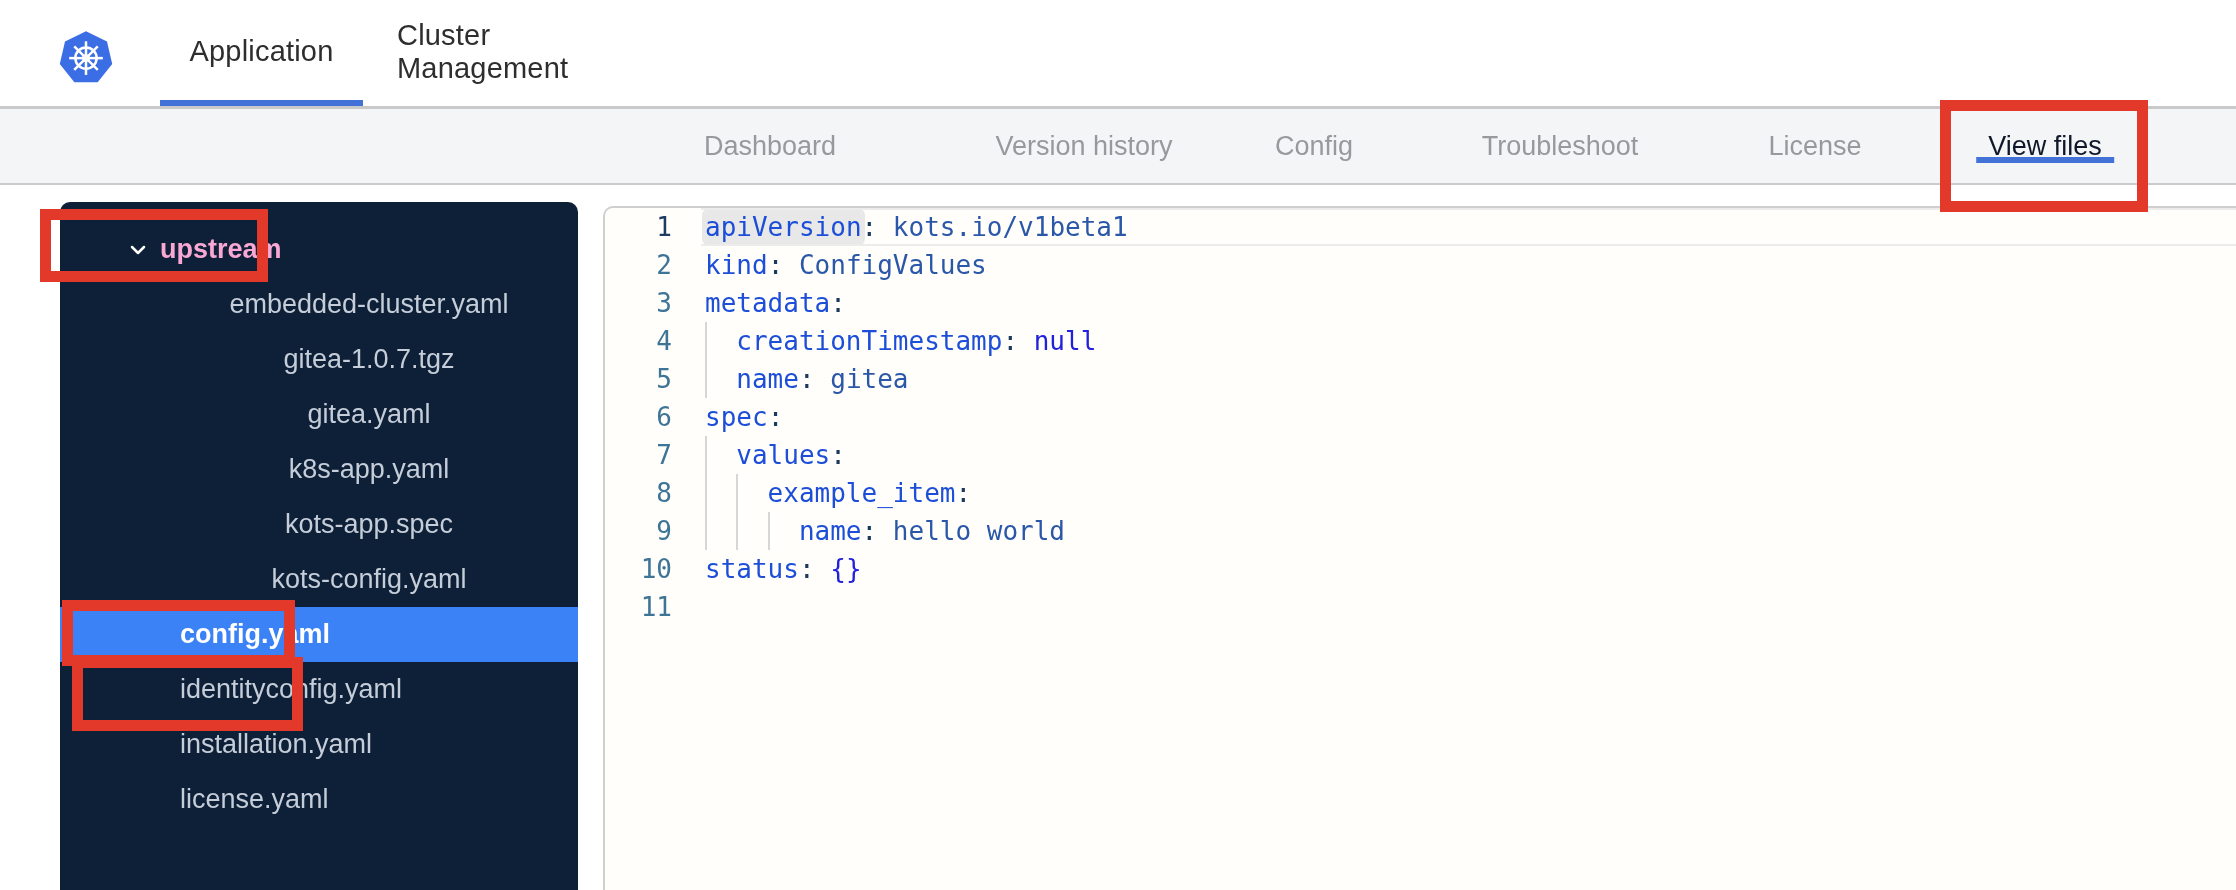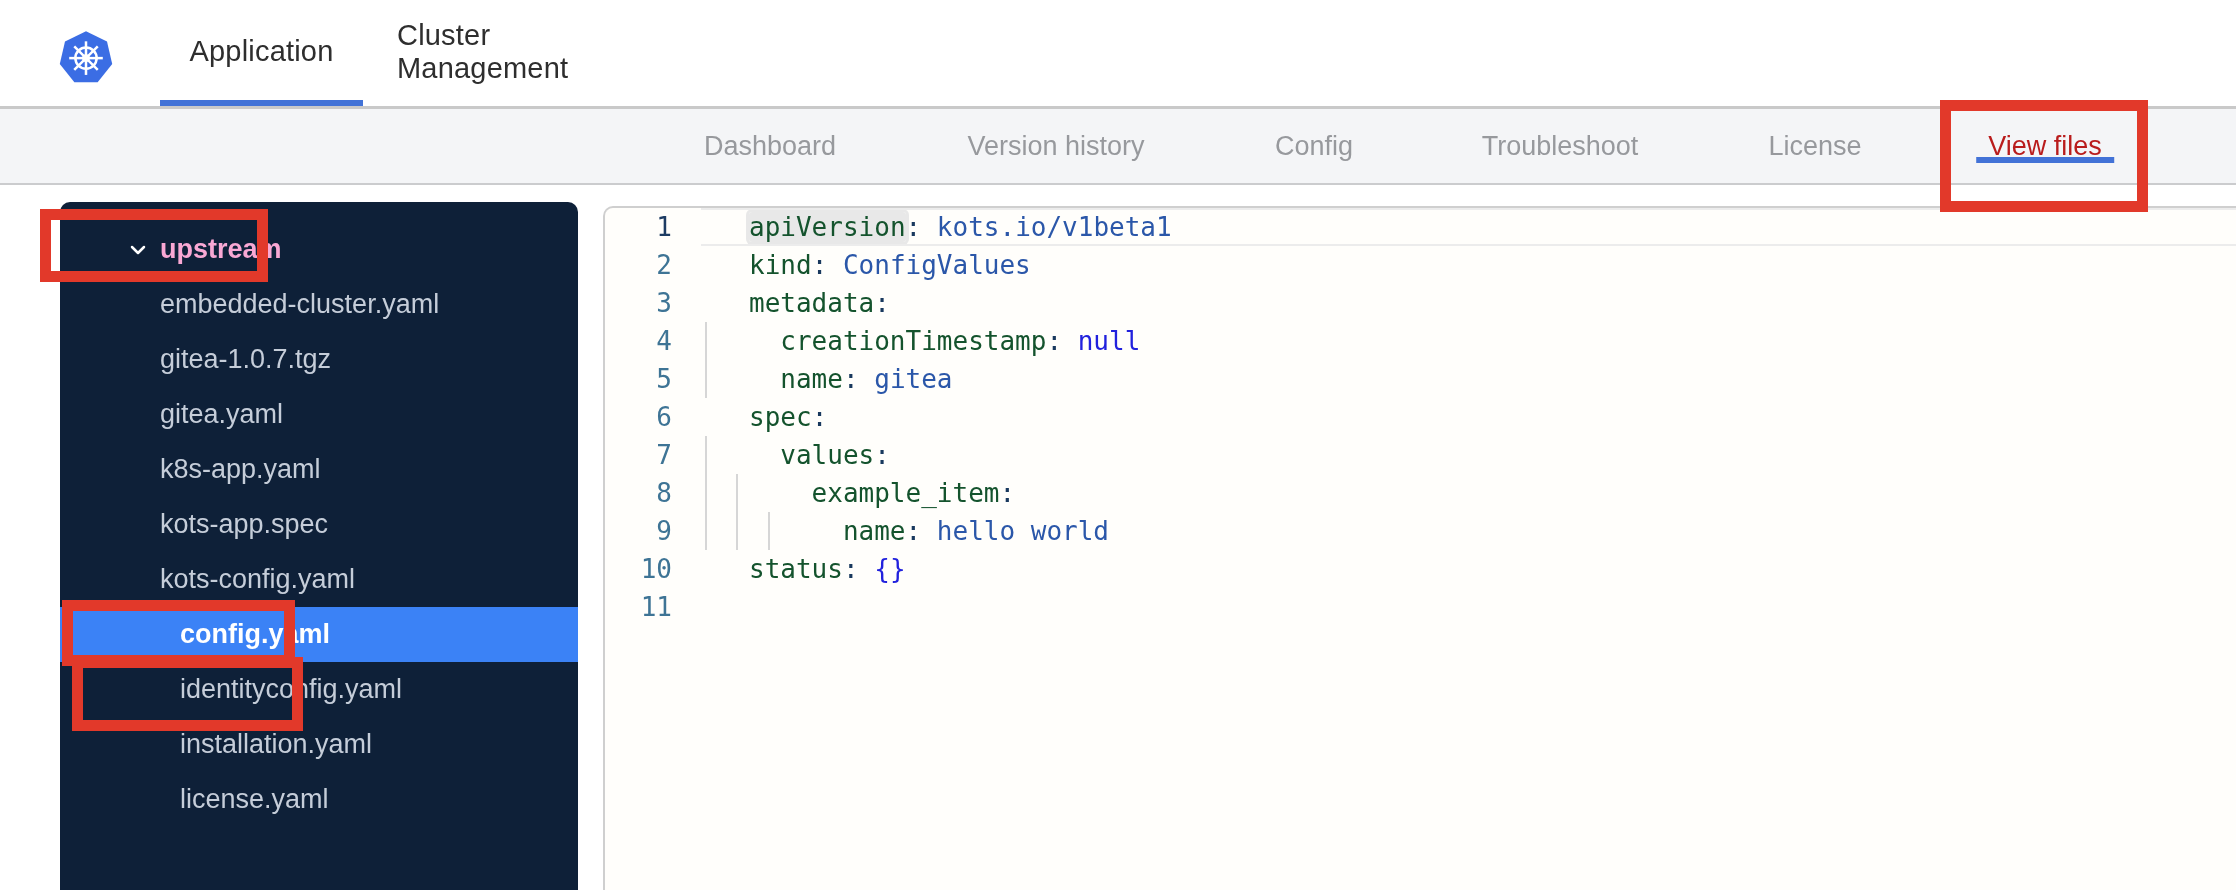--- a/index.html
+++ b/index.html
@@ -17,50 +17,50 @@
   .h-tab{position:absolute;top:0;height:103px;display:flex;align-items:center;justify-content:center;
          font-size:29px;color:#2e2e2e;letter-spacing:.2px;cursor:pointer;}
   .h-tab.t0{left:160px;width:203px;}
   .h-tab.t1{left:397px;width:268px;}
   .h-tab.active::after{content:"";position:absolute;left:0;right:0;bottom:-3px;height:6px;background:#4272d7;}
 
   
   .nav-band{position:absolute;top:109px;left:0;right:0;height:74px;background:#f4f5f7;border-bottom:2px solid #cbccce;}
   .nav-tab{position:absolute;top:0;height:56px;line-height:74px;transform:translateX(-50%);
            font-size:27px;color:#97999d;white-space:nowrap;cursor:pointer;}
-  .nav-tab.c0{left:770px}.nav-tab.c1{left:1056px}.nav-tab.c2{left:1314px}
+  .nav-tab.c0{left:770px}.nav-tab.c1{left:1084px}.nav-tab.c2{left:1314px}
   .nav-tab.c3{left:1560px}.nav-tab.c4{left:1815px}.nav-tab.c5{left:2045px}
-  .nav-tab.active{color:#b91c1c;}
+  .nav-tab.active{color:#0f172a;}
   .nav-tab.active::after{content:"";position:absolute;left:-12px;right:-12px;bottom:2px;height:6px;background:#4272d7;}
 
   
   .sidebar{position:absolute;left:60px;top:202px;width:518px;height:688px;background:#0e2038;
            border-radius:10px 10px 0 0;padding-top:20px;box-sizing:border-box;z-index:10;}
   .tree-row{position:relative;height:55px;display:flex;align-items:center;font-size:27px;color:#c5cdd9;
             box-sizing:border-box;cursor:pointer;white-space:nowrap;}
-  .tree-row.file.lvl0{padding-left:100px;}
+  .tree-row.file.lvl0{padding-left:100px;justify-content:center;}
   .tree-row.file.lvl1{padding-left:120px;}
   .tree-row.folder{color:#f9a8d4;font-weight:bold;}
   .tree-row.folder.lvl0{padding-left:100px;}
   .tree-row.folder.lvl1{padding-left:121px;}
   .tree-row.selected{background:#3b82f6;color:#fff;font-weight:bold;}
   .chev{position:absolute;top:50%;transform:translateY(-50%);width:24px;height:24px;}
   .folder.lvl0 .chev{left:66px;}
   .folder.lvl1 .chev{left:89px;}
 
   
   .editor{position:absolute;left:603px;top:206px;width:1633px;height:684px;background:#fffefb;
           border-left:2px solid #cfcfcf;border-top:2px solid #cfcfcf;border-radius:10px 0 0 0;
           box-sizing:border-box;z-index:5;overflow:hidden;}
   .code-row{position:relative;height:38px;display:flex;align-items:stretch;
             font-family:"DejaVu Sans Mono", monospace;font-size:26px;line-height:38px;}
   .gut{width:67px;text-align:right;color:#3e7495;flex:none;user-select:none;}
   .code-content{margin-left:33px;white-space:pre;color:#333;}
   .g{display:inline-block;width:2ch;height:38px;vertical-align:top;box-sizing:border-box;border-left:2px solid #d6d6d6;}
-  .tk-key{color:#14532d;margin-left:44px;}
+  .tk-key{color:#1d4ed8;}
   .tk-punct{color:#19395e;}
   .tk-val{color:#2b57a9;}
   .tk-const{color:#2121dd;}
   .wh{background:#e8e8e8;box-shadow:0 0 0 3px #e8e8e8;border-radius:3px;}
   .cur-overlay{position:absolute;left:96px;right:0;top:0;bottom:0;border-top:2px solid #ececec;border-bottom:2px solid #ececec;pointer-events:none;}
   .code-row.cur .gut{color:#1d3c63;}
 
   
   .anno{position:absolute;border:11px solid #e2392a;box-sizing:border-box;z-index:40;pointer-events:none;}
   .anno.a-viewfiles{left:1940px;top:100px;width:208px;height:112px;}

